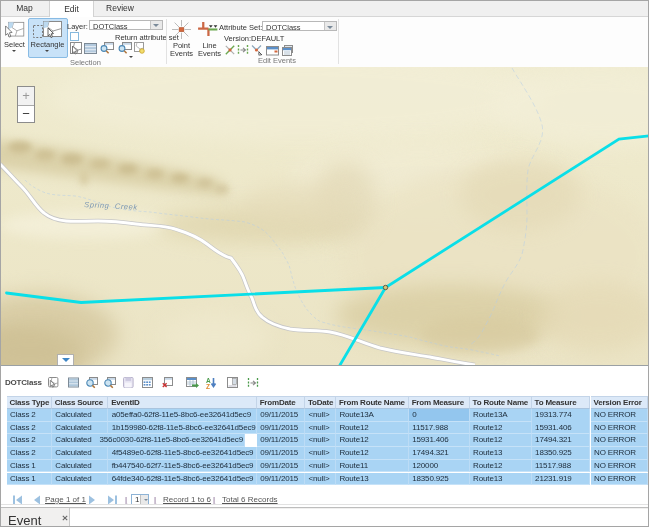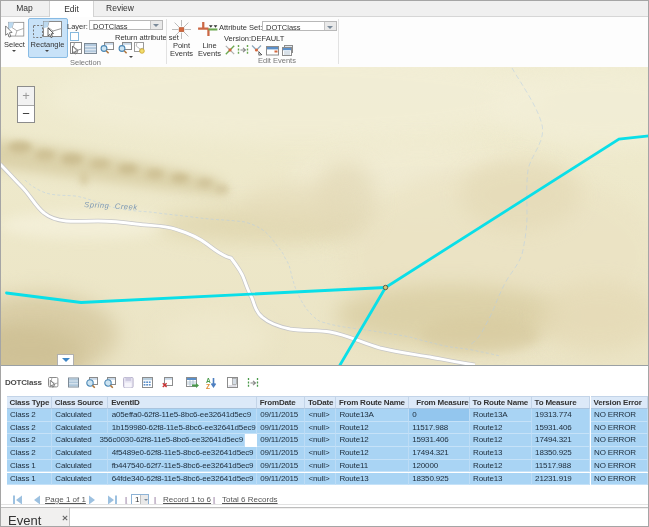--- a/index.html
+++ b/index.html
@@ -368,21 +368,21 @@
       <path d="M3.5,6 L8,6 M6,3.8 L8.5,6 L6,8.2" fill="none" stroke="#888" stroke-width="1.1"></path>
       </g>
   </svg>
   <div id="grid">
 <div class="hcell" style="left:5.5px;top:30.0px;width:45.3px;height:13.0px;">Class Type</div>
 <div class="hcell" style="left:50.8px;top:30.0px;width:56.4px;height:13.0px;">Class Source</div>
 <div class="hcell" style="left:107.2px;top:30.0px;width:148.5px;height:13.0px;">EventID</div>
 <div class="hcell" style="left:255.7px;top:30.0px;width:48.3px;height:13.0px;">FromDate</div>
 <div class="hcell" style="left:304.0px;top:30.0px;width:30.9px;height:13.0px;">ToDate</div>
 <div class="hcell" style="left:334.9px;top:30.0px;width:72.8px;height:13.0px;">From Route Name</div>
-<div class="hcell" style="left:407.7px;top:30.0px;width:60.9px;height:13.0px;text-align:right;">From Measure</div>
+<div class="hcell" style="left:407.7px;top:30.0px;width:60.9px;height:13.0px;">From Measure</div>
 <div class="hcell" style="left:468.6px;top:30.0px;width:62.0px;height:13.0px;">To Route Name</div>
 <div class="hcell" style="left:530.6px;top:30.0px;width:58.9px;height:13.0px;">To Measure</div>
 <div class="hcell" style="left:589.5px;top:30.0px;width:57.5px;height:13.0px;">Version Error</div>
 <div class="cell" style="left:5.5px;top:43.0px;width:45.3px;height:12.7px;">Class 2</div>
 <div class="cell" style="left:50.8px;top:43.0px;width:56.4px;height:12.7px;">Calculated</div>
 <div class="cell" style="left:107.2px;top:43.0px;width:148.5px;height:12.7px;">a05effa0-62f8-11e5-8bc6-ee32641d5ec9</div>
 <div class="cell" style="left:255.7px;top:43.0px;width:48.3px;height:12.7px;">09/11/2015</div>
 <div class="cell" style="left:304.0px;top:43.0px;width:30.9px;height:12.7px;">&lt;null&gt;</div>
 <div class="cell" style="left:334.9px;top:43.0px;width:72.8px;height:12.7px;">Route13A</div>
 <div class="cell" style="left:407.7px;top:43.0px;width:60.9px;height:12.7px;background:#93c6ee;">0</div>

